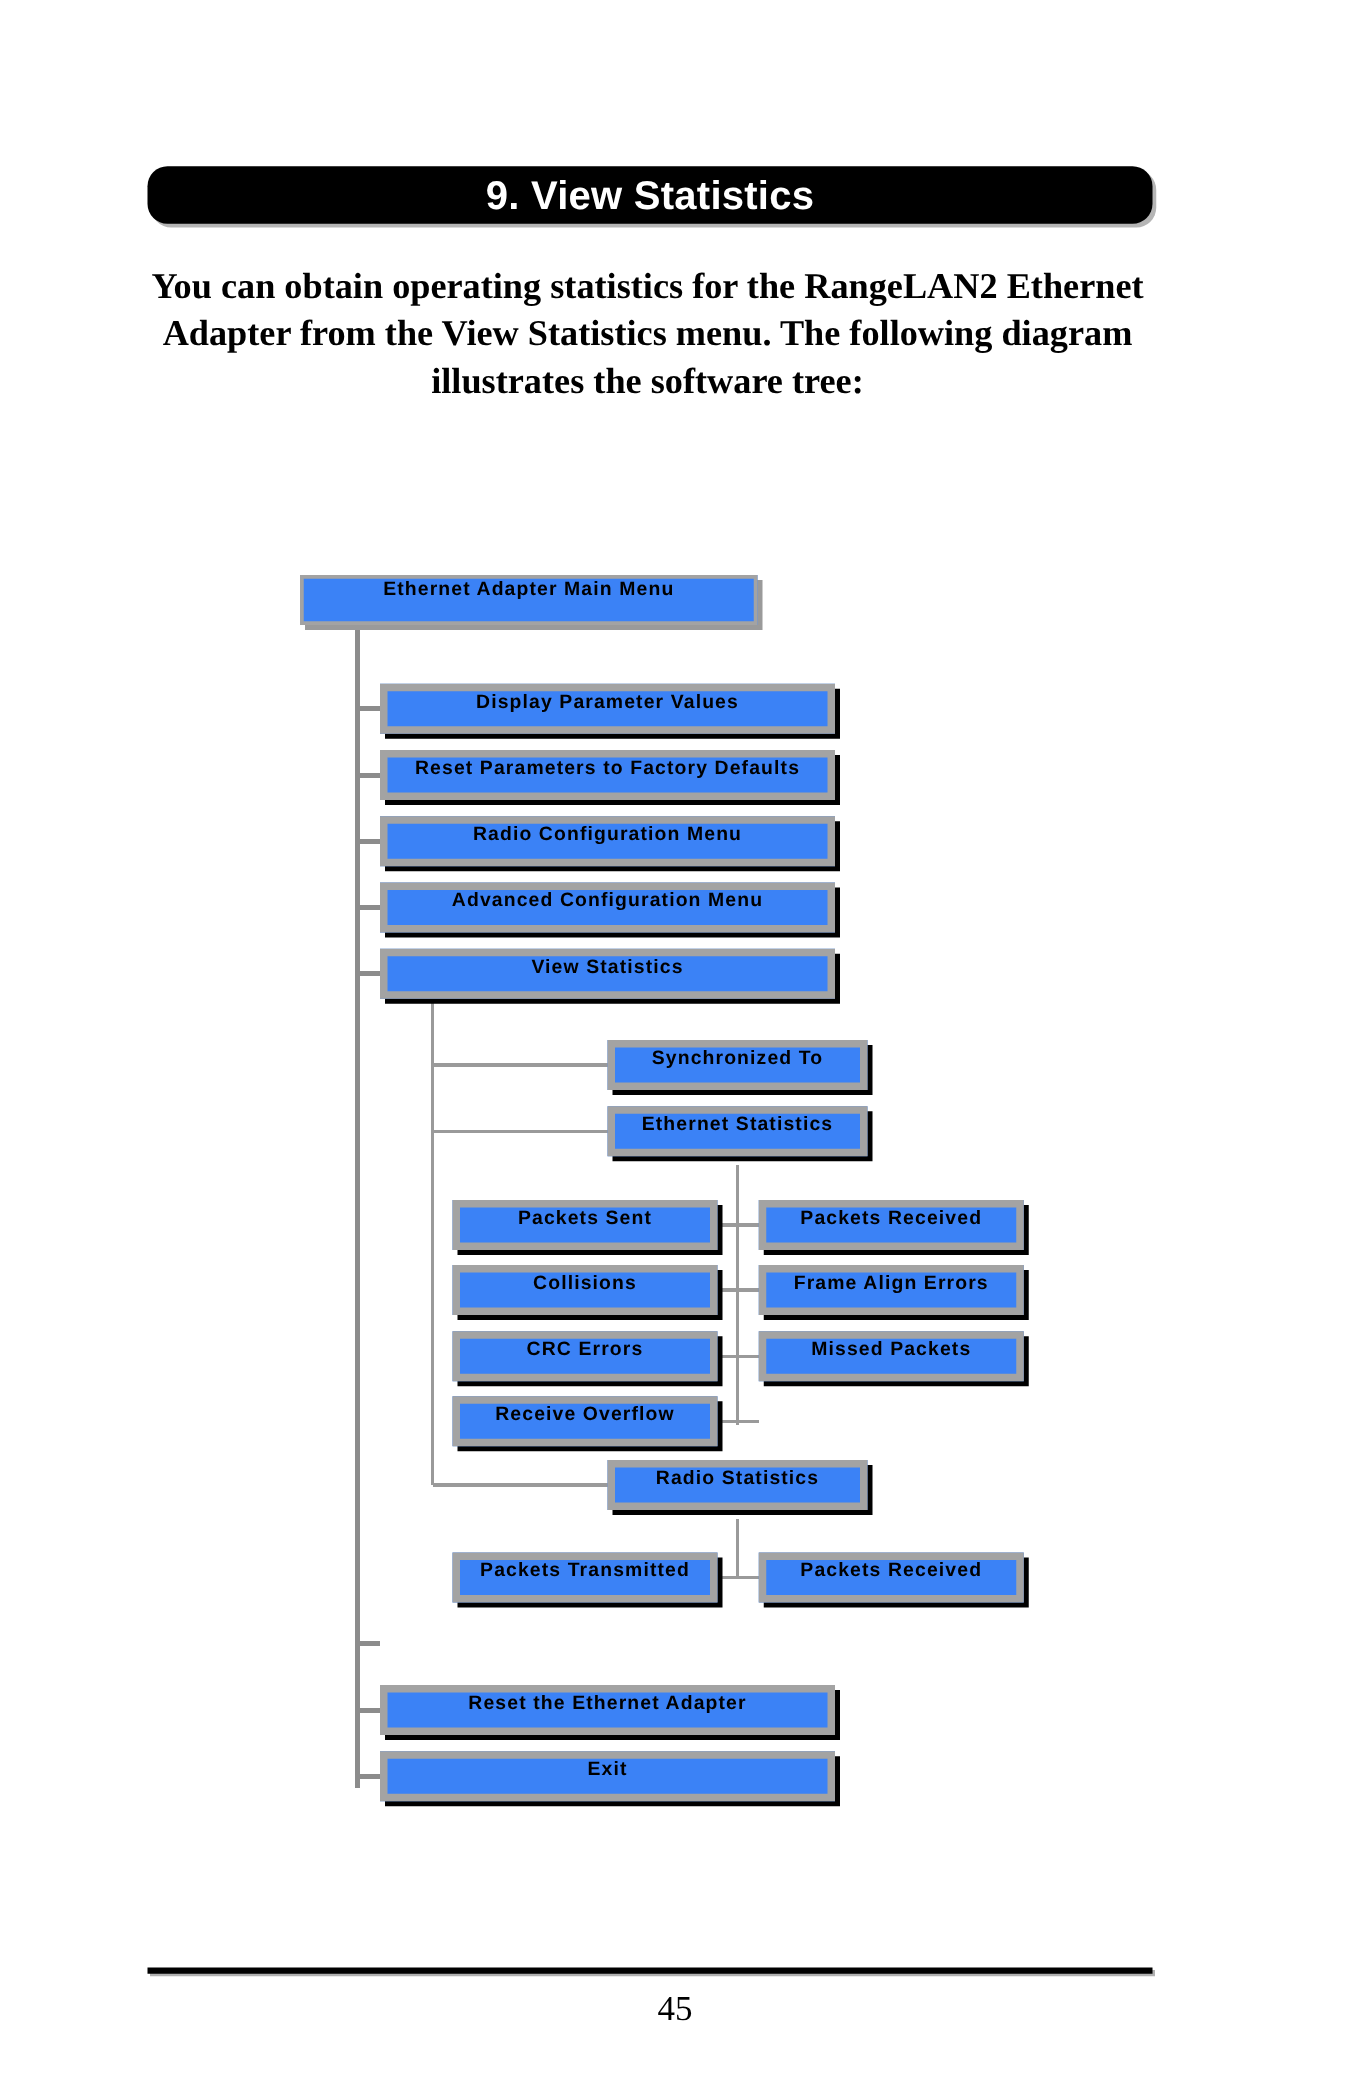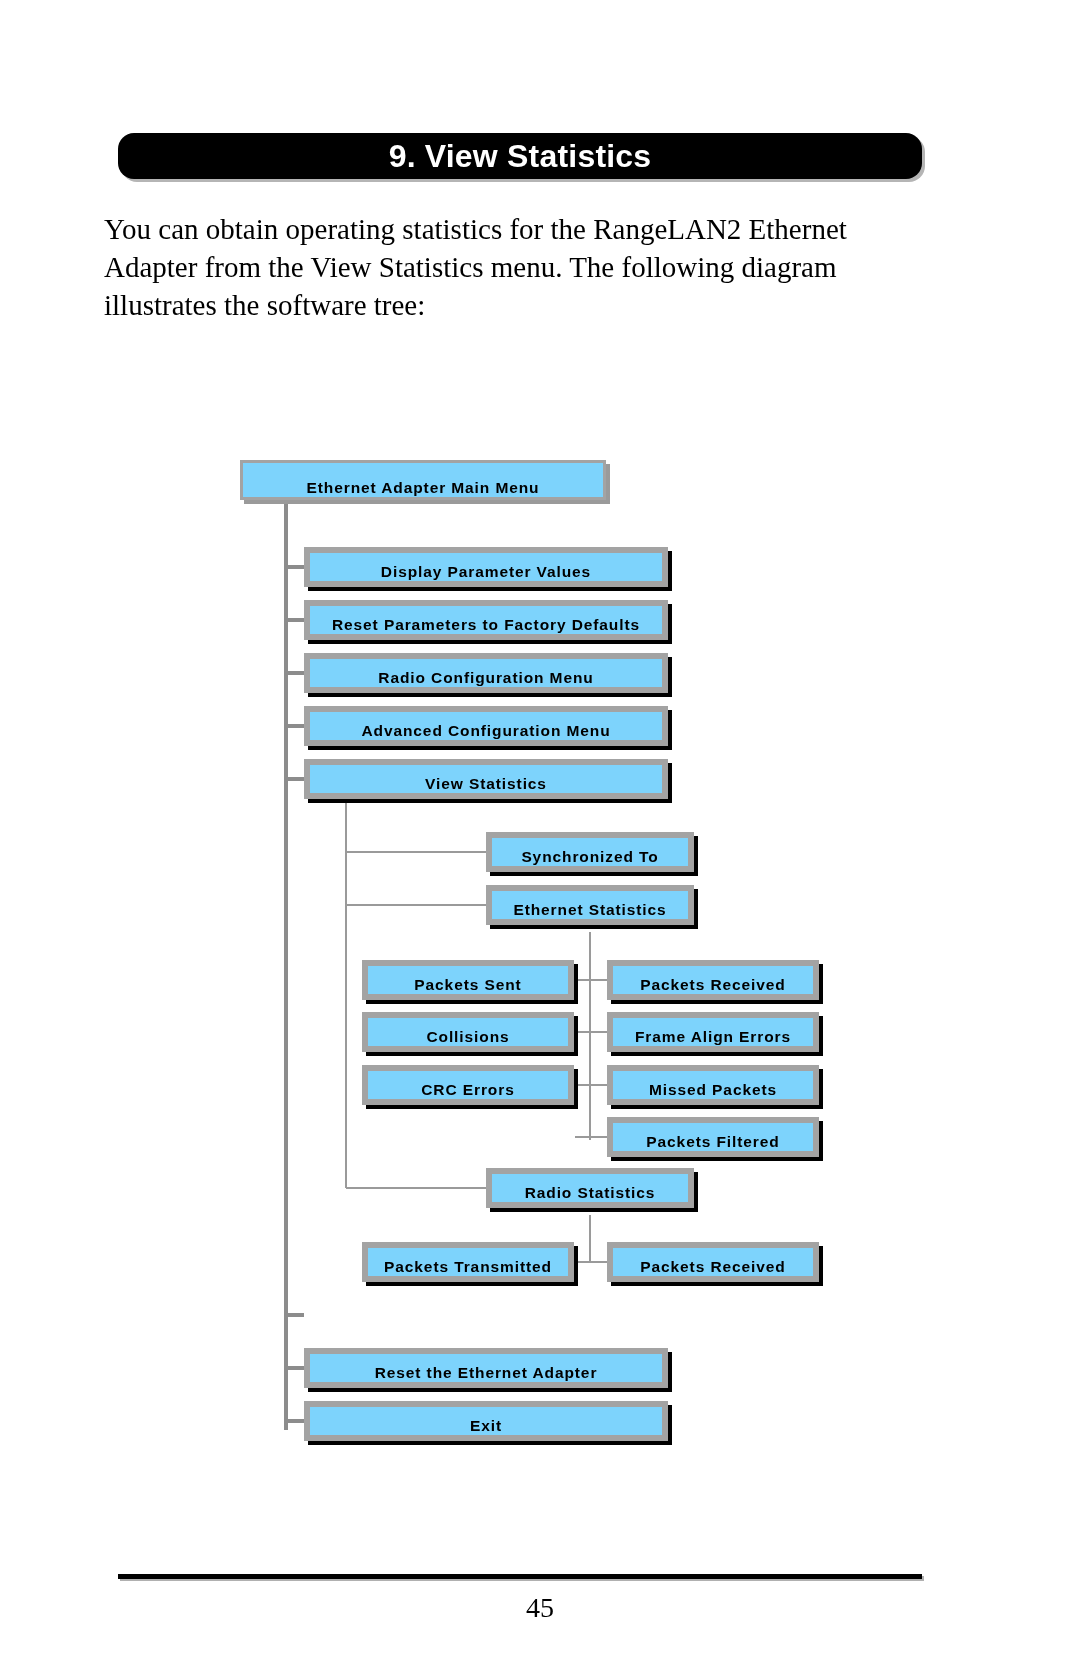--- a/index.html
+++ b/index.html
@@ -43,27 +43,28 @@
     font-family: "Liberation Sans", "DejaVu Sans", sans-serif;
     font-weight: bold;
     font-size: 32px;
     letter-spacing: 0.2px;
     line-height: 1;
   }
 
   
   .intro {
     position: absolute;
-    left: 104px;
+    left: 118px;
     top: 210px;
     width: 800px;
     font-family: "Liberation Serif", "DejaVu Serif", serif;
     font-size: 29px;
     line-height: 38px;
-    text-align: left;
+    text-align: center;
+    font-weight: bold;
   }
   .intro p { margin: 0; }
 
   
   .diagram {
     position: absolute;
     left: 0;
     top: 440px;
     width: 1080px;
     height: 1030px;
@@ -72,25 +73,25 @@
     position: absolute;
     left: 0; top: 0;
     width: 1080px;
     height: 1030px;
   }
 
   
   .node {
     position: absolute;
     box-sizing: border-box;
-    background: #7dd3fc;
+    background: #3b82f6;
     border: 6px solid #a3a3a3;
     box-shadow: 4px 4px 0 #000000;
     display: flex;
-    align-items: flex-end;
+    align-items: flex-start;
     justify-content: center;
     font-family: "Liberation Sans", "DejaVu Sans", sans-serif;
     font-weight: bold;
     font-size: 15.5px;
     letter-spacing: 0.9px;
     color: #000000;
     white-space: nowrap;
     z-index: 5;
   }
   .node.root {
@@ -218,22 +219,22 @@
       <span>Frame Align Errors</span>
     </div>
 
     <div class="node" style="left:362px; top:625px; width:212px; height:40px;">
       <span>CRC Errors</span>
     </div>
     <div class="node" style="left:607px; top:625px; width:212px; height:40px;">
       <span>Missed Packets</span>
     </div>
 
-    <div class="node" style="left:607px; top:677px; width:212px; height:40px;">
-      <span>Packets Filtered</span>
+    <div class="node" style="left:362px; top:677px; width:212px; height:40px;">
+      <span>Receive Overflow</span>
     </div>
 
     <div class="node" style="left:362px; top:802px; width:212px; height:40px;">
       <span>Packets Transmitted</span>
     </div>
 
     <div class="node" style="left:486px; top:728px; width:208px; height:40px;">
       <span>Radio Statistics</span>
     </div>
     <div class="node" style="left:607px; top:802px; width:212px; height:40px;">

